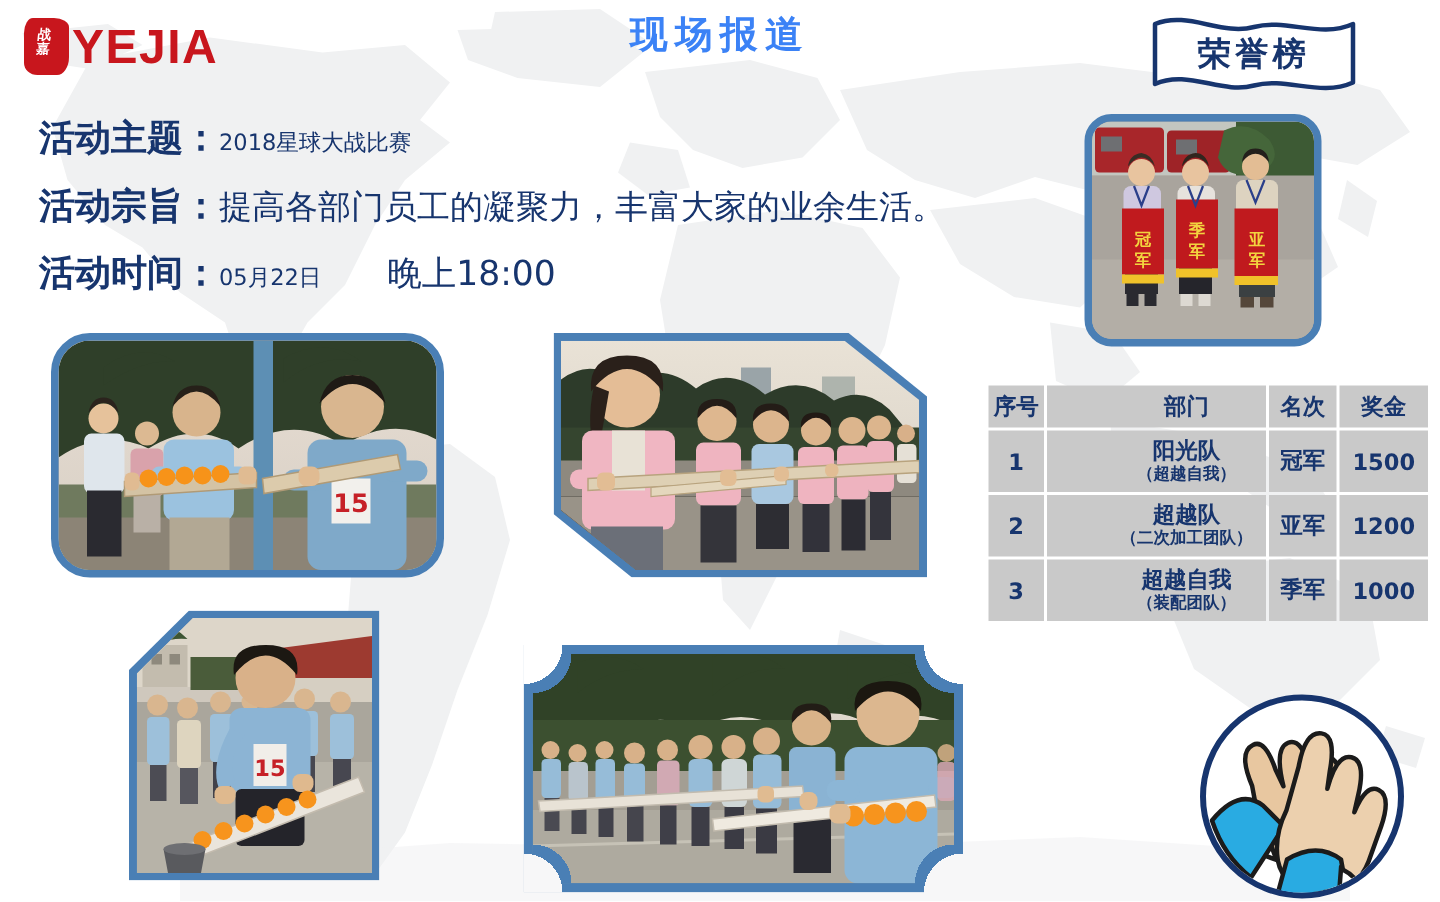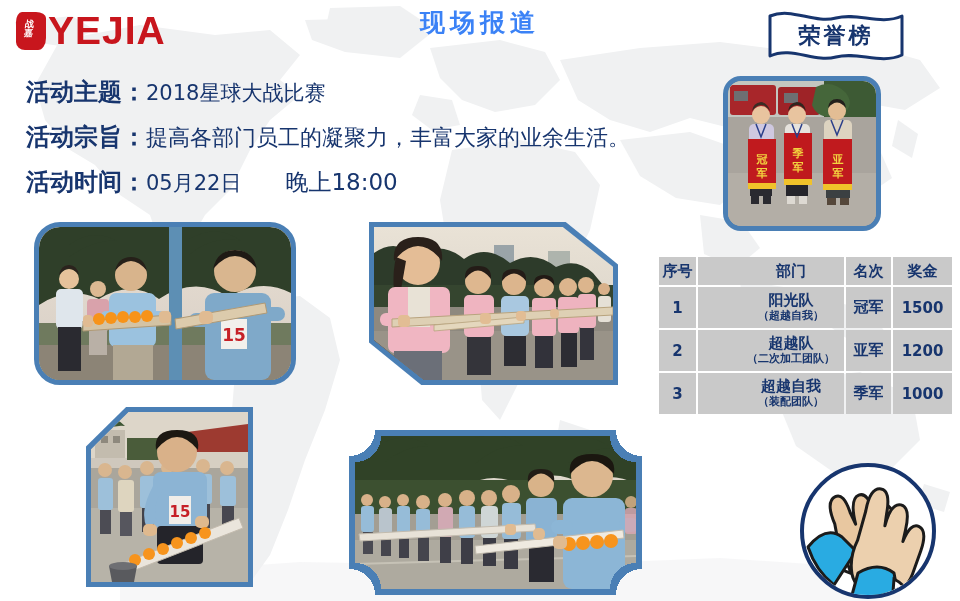--- a/index.html
+++ b/index.html
@@ -26,37 +26,37 @@
     border-radius:6px 10px 8px 9px / 10px 6px 12px 8px;
   }
   #logo .seal-mark{
     position:absolute;left:0;top:0;width:30px;height:38px;
     color:#ffffff;font-size:9px;line-height:9px;font-weight:bold;
     display:flex;flex-direction:column;align-items:center;justify-content:center;
     font-family:"DejaVu Sans",sans-serif;letter-spacing:0;
     transform:skewX(-6deg);
   }
   #logo .wordmark{
-    font-size:39px;font-weight:bold;color:#c8161d;letter-spacing:1px;
+    font-size:32px;font-weight:bold;color:#c8161d;letter-spacing:1px;
     font-family:"Liberation Sans",sans-serif;line-height:30px;
     margin-left:-2px;
   }
 
   
   #page-title{
     position:absolute;left:0;top:6px;width:960px;text-align:center;
     font-size:25px;font-weight:bold;color:#3b82f6;letter-spacing:5px;
     font-family:"DejaVu Sans","Liberation Sans",sans-serif;
   }
 
   
   .info-line{position:absolute;left:26px;white-space:nowrap;color:#17356e;}
   .info-line .lbl{font-weight:bold;font-size:24px;letter-spacing:0px;
     font-family:"DejaVu Sans","Liberation Sans",sans-serif;}
-  .info-line .val{font-weight:normal;font-size:21px;letter-spacing:0px;
+  .info-line .val{font-weight:normal;font-size:15px;letter-spacing:0px;
     font-family:"DejaVu Sans","Liberation Sans",sans-serif;}
   .info-line .val2{font-weight:normal;font-size:23px;margin-left:44px;
     font-family:"DejaVu Sans","Liberation Sans",sans-serif;}
   #line-theme{top:76px;}
   #line-purpose{top:121px;}
   #line-time{top:166px;}
   #line-purpose .val{font-size:22px;}
 
   
   #honor-banner{position:absolute;left:762px;top:8px;width:148px;height:56px;}

